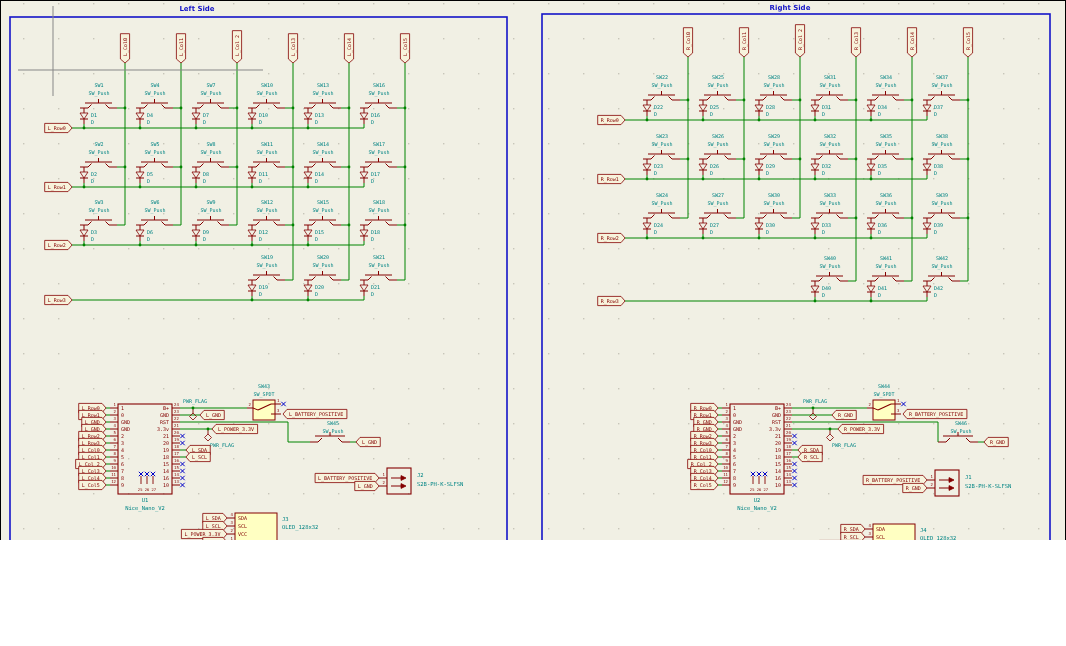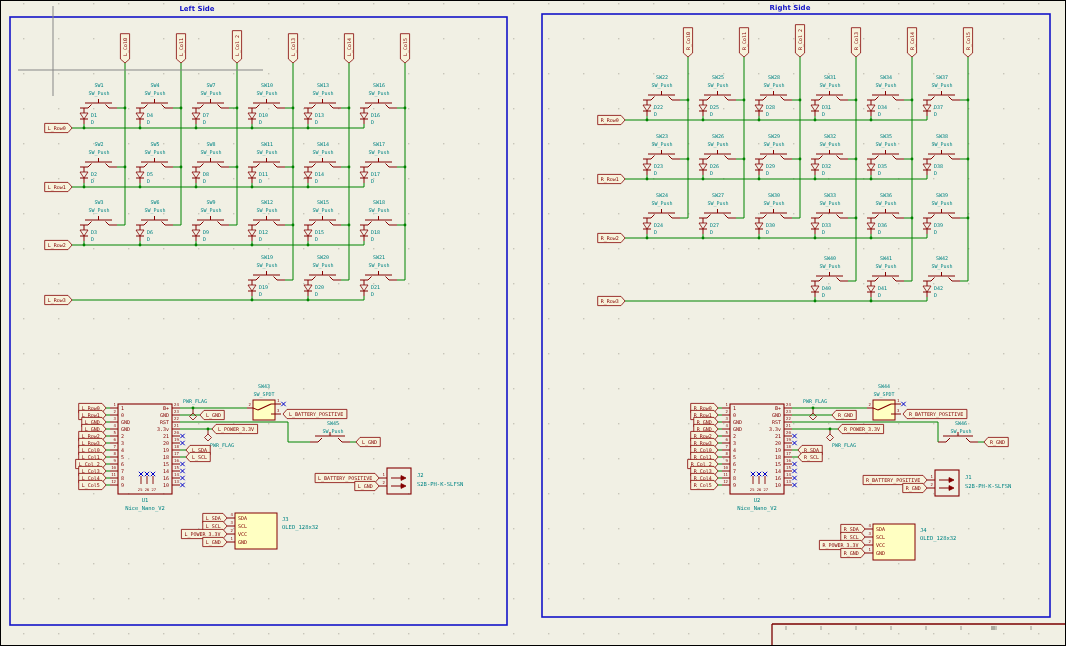--- a/index.html
+++ b/index.html
@@ -1,16 +1,16 @@
 <!DOCTYPE html>
 <html><head>
 <meta charset="utf-8">
 <style>
   html,body{margin:0;padding:0;background:#ffffff;}
-  .wrap{position:relative;width:1066px;height:646px;overflow:hidden;}
+  .wrap{position:relative;width:1066px;height:540px;overflow:hidden;}
   svg{display:block;}
   svg text{font-family:"DejaVu Sans Mono","Liberation Mono",monospace;}
   .ttl{font-family:"DejaVu Sans","Liberation Sans",sans-serif;}
 </style>
 </head>
 <body>
 
 <div class="wrap">
   <svg id="sch" width="1066" height="646" viewBox="0 0 1066 646">
       <rect x="0" y="0" width="1066" height="646" fill="#F1F0E4"></rect>

